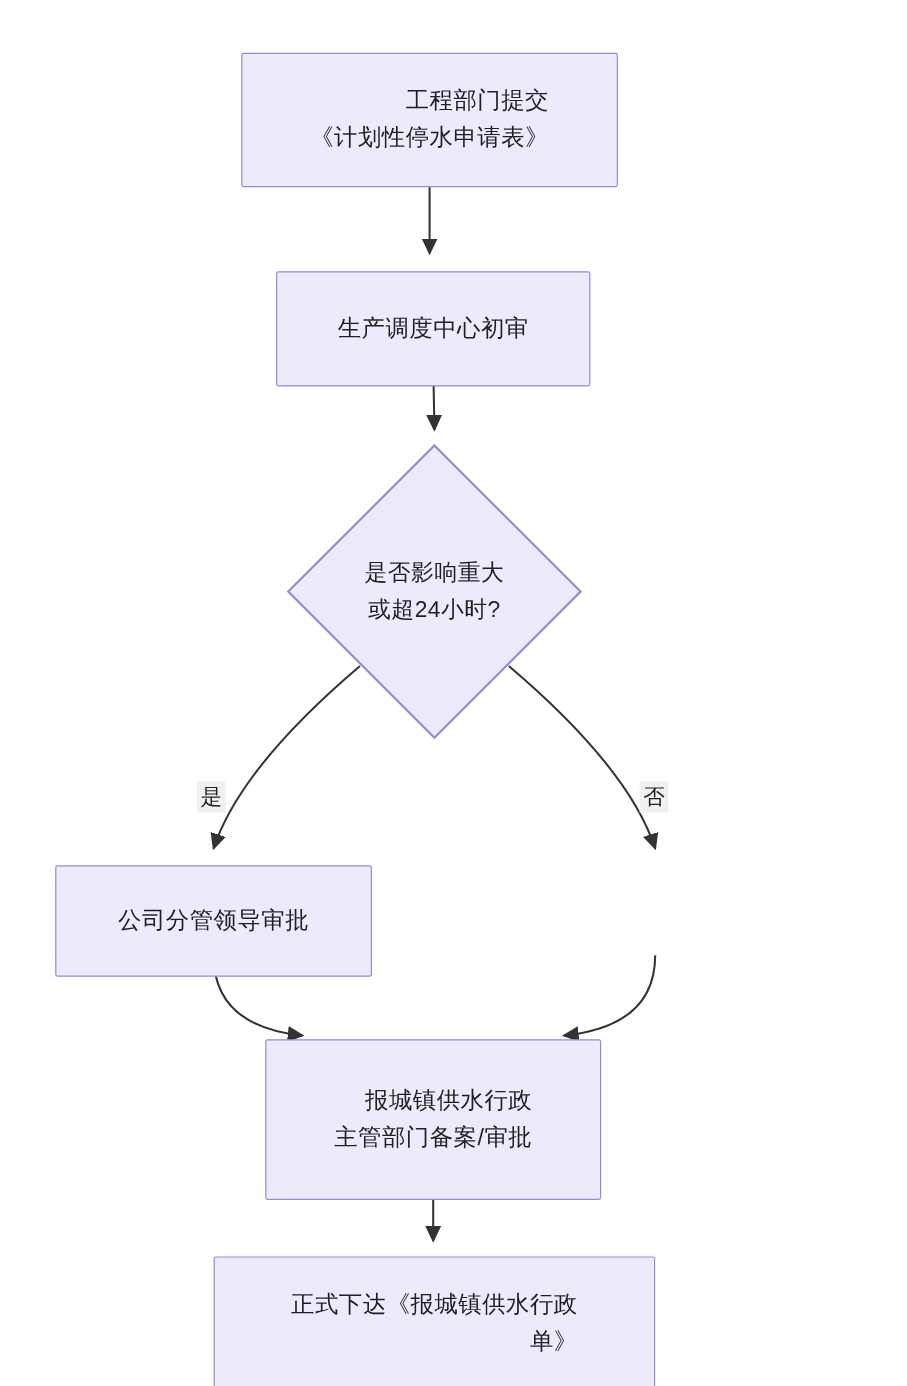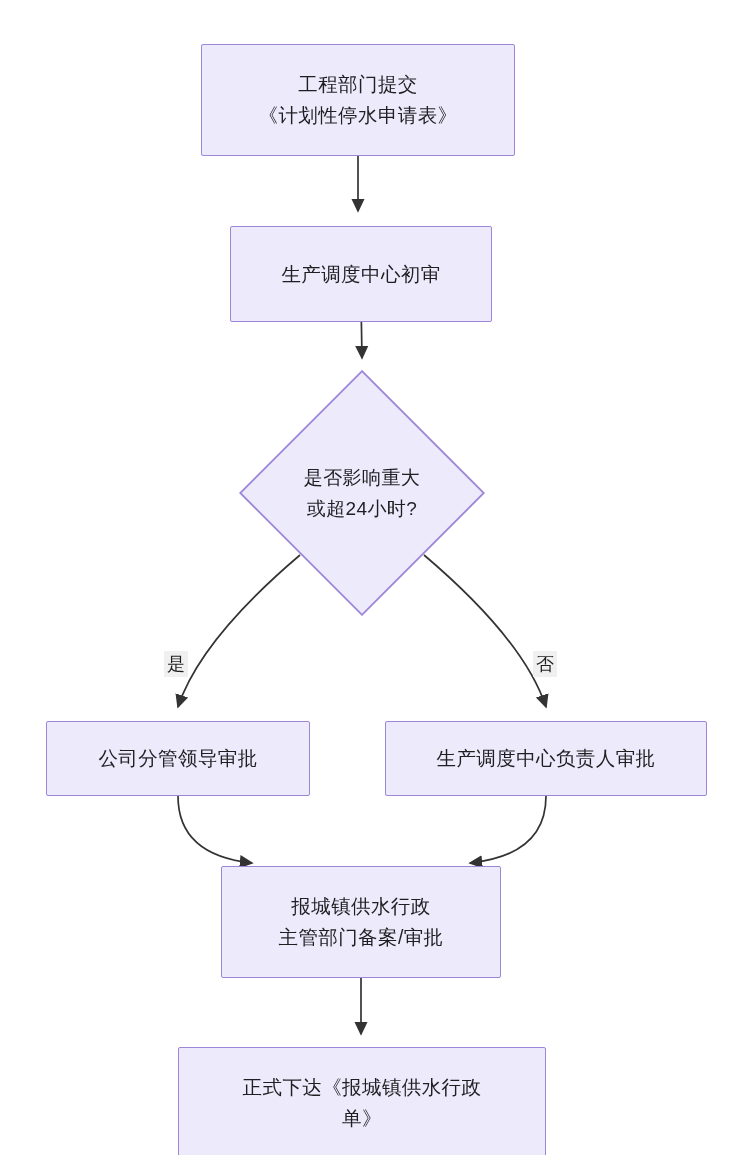--- a/index.html
+++ b/index.html
@@ -26,21 +26,21 @@
   }
   .node {
     position: absolute;
     box-sizing: border-box;
     background: #ECEAFB;
     border: 1.6px solid #9D85D8;
     border-radius: 2px;
     display: flex;
     align-items: center;
     justify-content: center;
-    text-align: center;
+    text-align: right;
     color: #1f1f22;
     font-size: 19.5px;
     line-height: 31px;
     letter-spacing: 0.4px;
     white-space: pre-line;
     z-index: 2;
   }
   .diamond-wrap {
     position: absolute;
     z-index: 2;
@@ -114,29 +114,26 @@
       <polygon points="123,1.2 244.8,123 123,244.8 1.2,123" fill="#ECEAFB" stroke="#9D85D8" stroke-width="1.8"></polygon>
     </svg>
     <div class="diamond-label" style="top:92px;">是否影响重大
 或超24小时?</div>
   </div>
 
   <div class="edge-label" style="left:164px; top:651px;">是</div>
 
   <div class="edge-label" style="left:533px; top:651px;">否</div>
 
-  <div class="node" style="left:46px; top:721px; width:264px; height:75px;">
+  <div class="node" style="left:46px; top:721px; width:264px; height:93px;">
     <span>公司分管领导审批</span>
   </div>
 
-  <div class="node" style="left:385px; top:721px; width:322px; height:75px;">
-    <span>生产调度中心负责人审批</span>
-  </div>
 
-  <div class="node" style="left:221px; top:866px; width:280px; height:112px;">
+  <div class="node" style="left:221px; top:866px; width:280px; height:134px;">
     <span>报城镇供水行政
 主管部门备案/审批</span>
   </div>
 
   <div class="node" style="left:178px; top:1047px; width:368px; height:112px;">
     <span>正式下达《报城镇供水行政
 单》</span>
   </div>
 
 </div>

